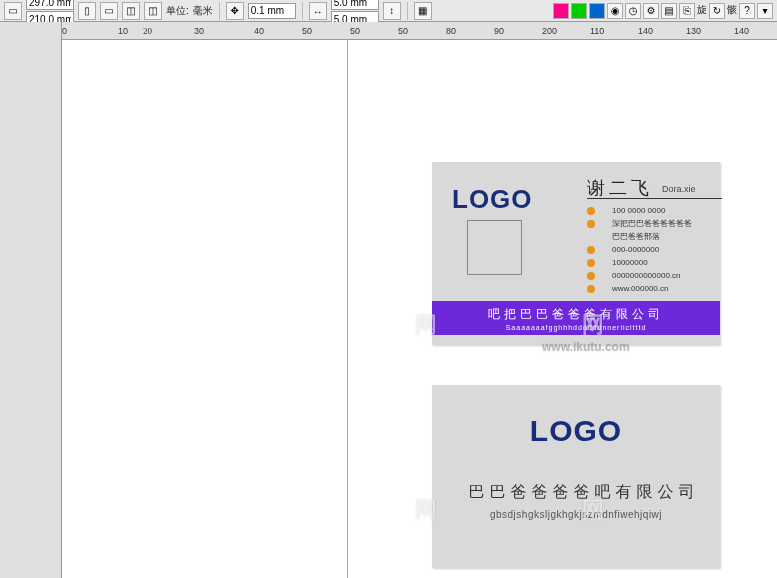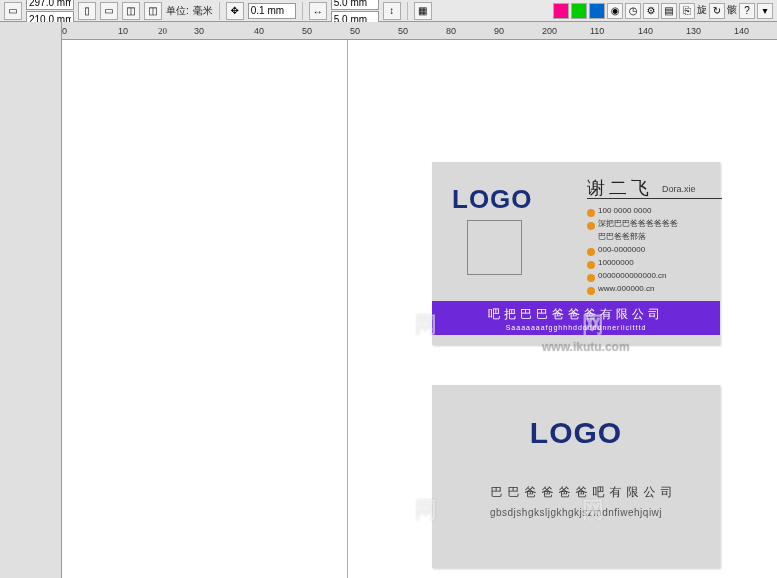--- a/index.html
+++ b/index.html
@@ -133,40 +133,40 @@
     font-size:9px; color:#444;
   }
   .front .name-line {
     position:absolute; left:155px; top:36px; width:135px; height:1px; background:#333;
   }
   .front .info {
     position:absolute; left:155px; top:42px;
     font-size:8px; color:#333;
     line-height:13px;
   }
-  .front .info div { display:flex; align-items:flex-end; gap:3px; }
+  .front .info div { display:flex; align-items:center; gap:17px; }
   .front .info .ic {
     width:8px; height:8px; border-radius:50%; background:#e8941a;
     display:inline-block; flex-shrink:0;
   }
   .front .orange-bar {
     position:absolute; left:0; right:0; bottom:10px;
     background:#6d28d9; height:34px;
     display:flex; flex-direction:column; align-items:center; justify-content:center;
     color:#fff;
   }
   .front .orange-bar .cn { font-size:12px; letter-spacing:4px; }
   .front .orange-bar .en { font-size:7px; letter-spacing:1px; margin-top:1px; }
 
   .back {
     display:flex; flex-direction:column; align-items:center; justify-content:center;
   }
   .back .logo { font-size:30px; margin-top:-20px; }
   .back .company {
-    margin-top:34px; font-size:12px; letter-spacing:5px; color:#333;margin-left:16px;
+    margin-top:34px; font-size:16px; letter-spacing:5px; color:#333;margin-left:16px;
   }
   .back .company-en {
     font-size:10px; color:#555; letter-spacing:0.5px; margin-top:6px;
   }
 
   .watermark {
     position:absolute; color:rgba(255,255,255,.55);
     font-size:28px; font-weight:bold; text-shadow:0 0 2px rgba(0,0,0,.15);
     pointer-events:none;
   }
@@ -216,21 +216,21 @@
   </div>
 </div>
 
 <div class="ruler-area">
   <div class="left-ruler"></div>
   <div class="canvas-outer">
     <div class="top-ruler">
 
     <span class="tick" style="left: 0px;">0</span>
         <span class="tick" style="left: 56px;">10</span>
-        <span class="tick" style="left: 96px; font-family: Liberation Serif, serif;">20</span>
+        <span class="tick" style="left: 81px; font-family: Liberation Serif, serif;">20</span>
         <span class="tick" style="left: 132px;">30</span>
         <span class="tick" style="left: 192px;">40</span>
         <span class="tick" style="left: 240px;">50</span>
         <span class="tick" style="left: 288px;">50</span>
         <span class="tick" style="left: 336px;">50</span>
         <span class="tick" style="left: 384px;">80</span>
         <span class="tick" style="left: 432px;">90</span>
         <span class="tick" style="left: 480px;">200</span>
         <span class="tick" style="left: 528px;">110</span>
         <span class="tick" style="left: 576px;">140</span>

